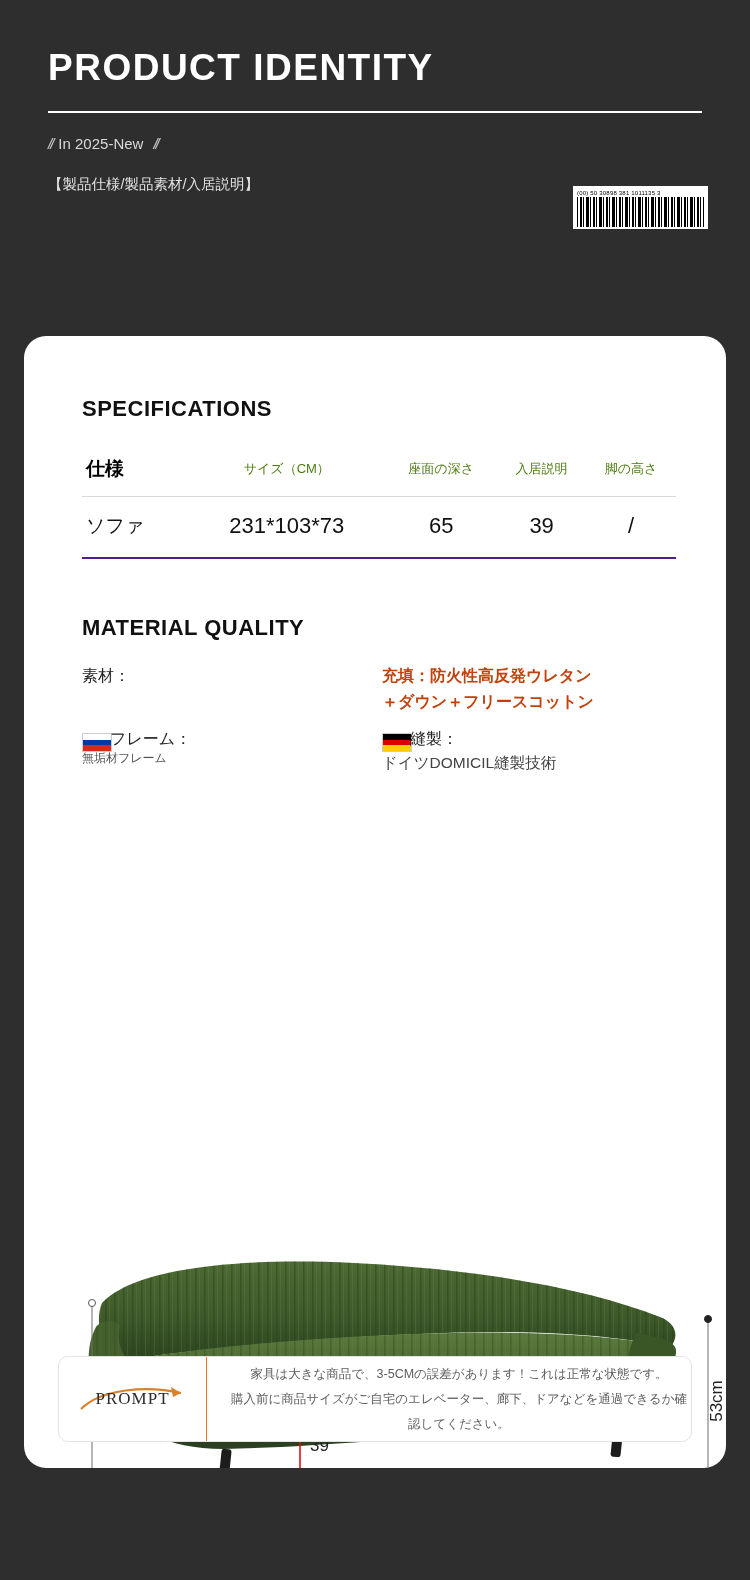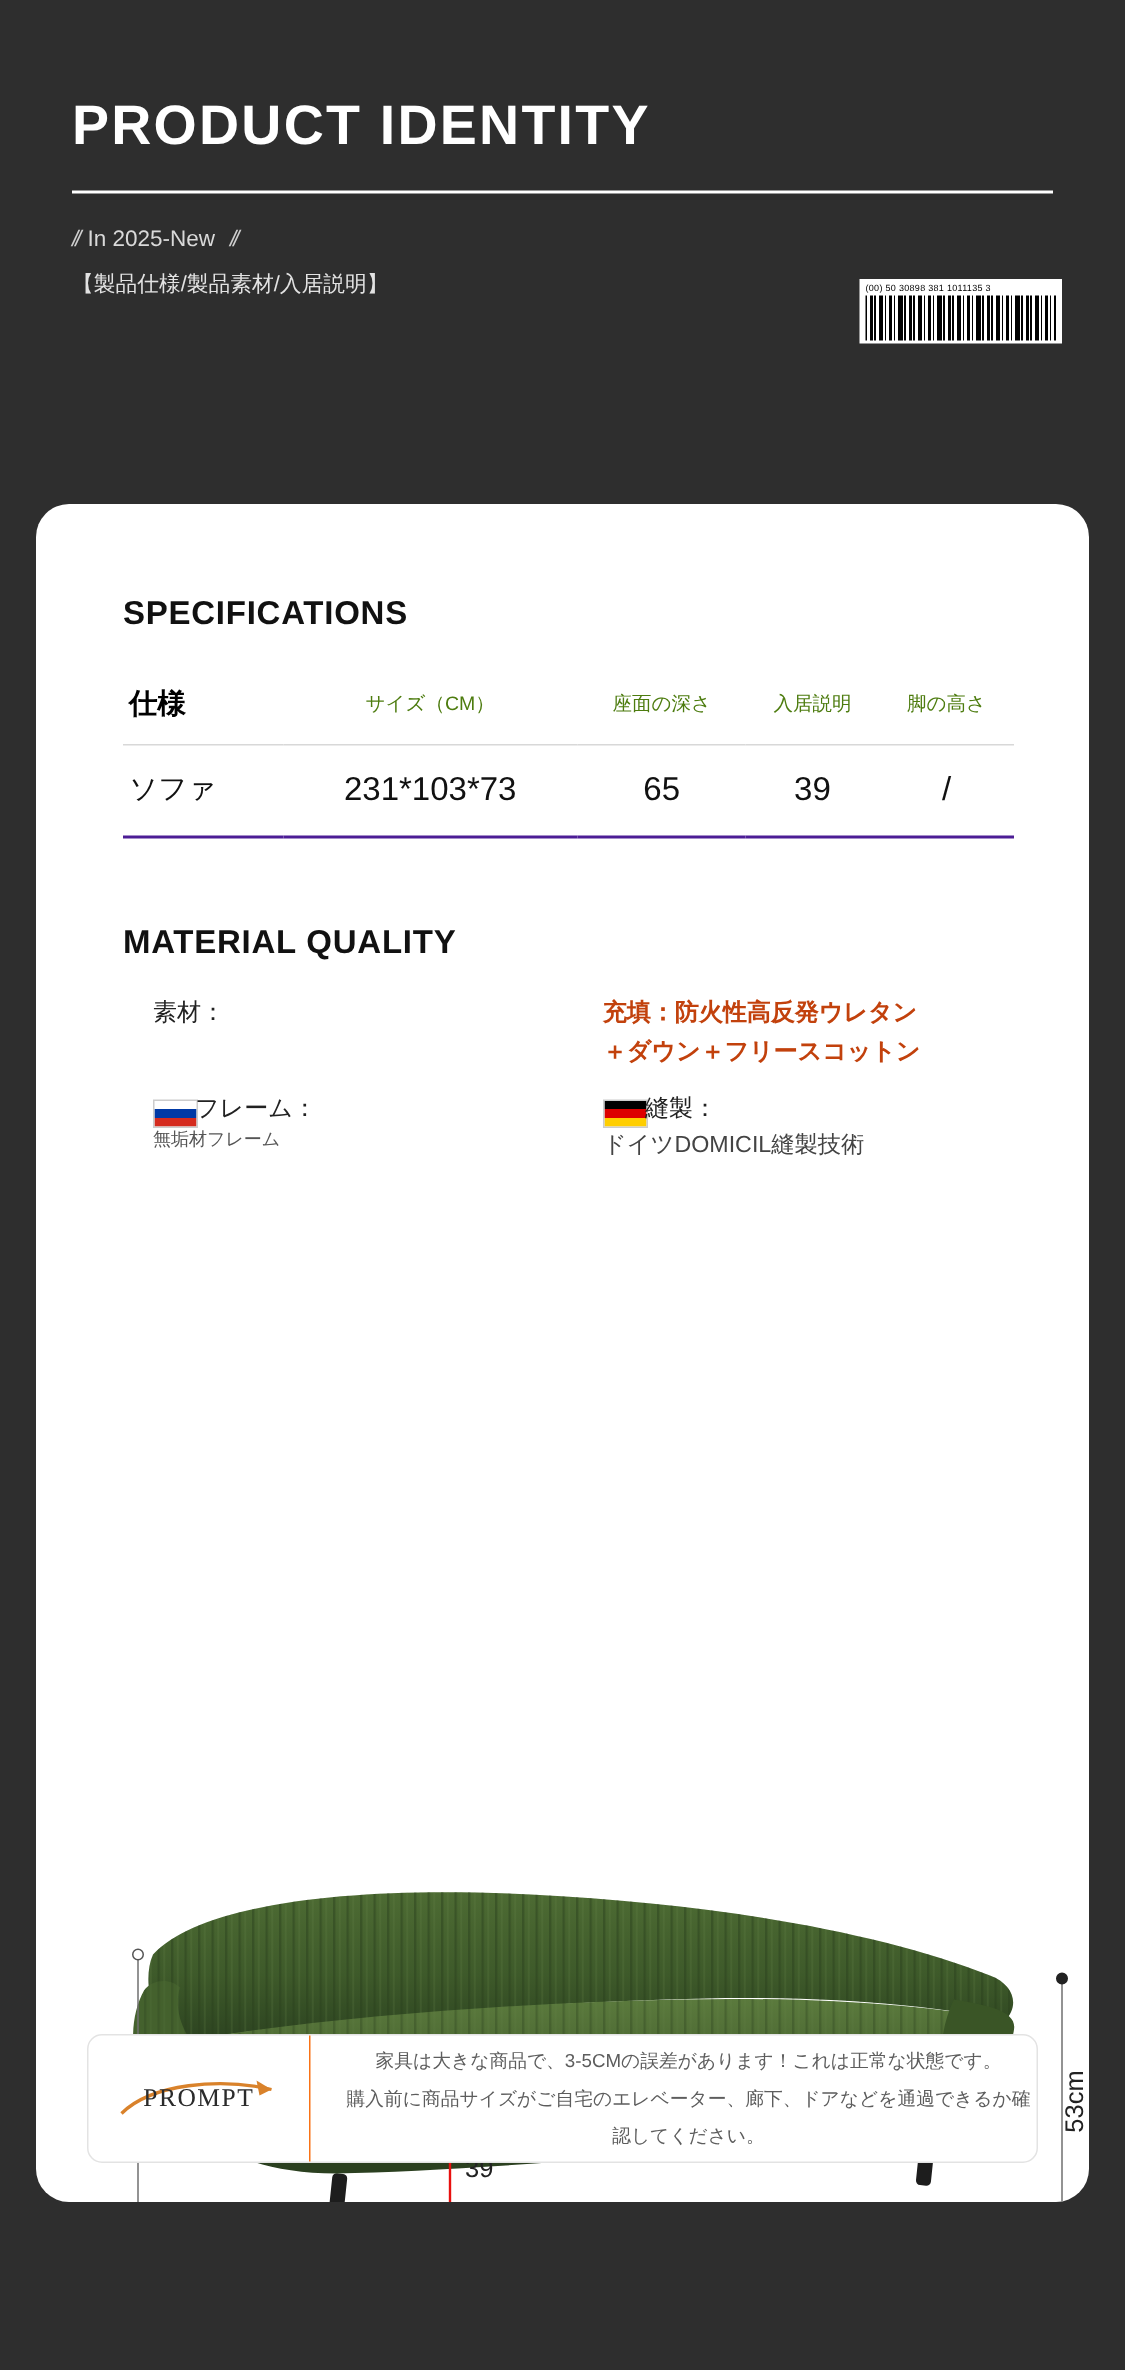--- a/index.html
+++ b/index.html
@@ -7,21 +7,21 @@
     width: 750px;
     height: 1580px;
     background: #2e2e2e;
     font-family: "Liberation Sans", sans-serif;
     overflow: hidden;
     position: relative;
   }
 
   
   .header {
-    padding: 63px 0 0 48px;
+    padding: 47px 0 0 48px;
     position: relative;
     height: 320px;
   }
   .header-title {
     color: #ffffff;
     font-size: 37px;
     font-weight: bold;
     letter-spacing: 1.5px;
   }
   .header-rule {
@@ -40,21 +40,21 @@
   .slash {
     color: #cfcfcf;
     letter-spacing: -2px;
     font-style: italic;
     margin-right: 6px;
   }
   .slash.after { margin-left: 10px; margin-right: 0; }
   .header-sub-line2 {
     color: #e2e2e2;
     font-size: 14.5px;
-    margin-top: 4px;
+    margin-top: 14px;
   }
   
   .barcode-wrap {
     position: absolute;
     right: 42px;
     top: 186px;
     background: #ffffff;
     padding: 3px 4px 2px 4px;
     width: 135px;
   }
@@ -127,21 +127,21 @@
   table.spec tr.body { border-bottom: 2px solid #4c1d95; }
 
   
   .mat-title { margin: 56px 0 0 58px; }
   .mat-grid {
     margin: 22px 0 0 58px;
     width: 600px;
     position: relative;
   }
   .mat-row { display: flex; margin-bottom: 16px; }
-  .mat-col { width: 300px; position: relative; margin-left: 20px; }
+  .mat-col { width: 300px; position: relative; }
   .mat-lab {
     font-size: 16px;
     color: #222;
     line-height: 26px;
   }
   .mat-val {
     font-size: 15.5px;
     color: #444;
     line-height: 26px;
   }

